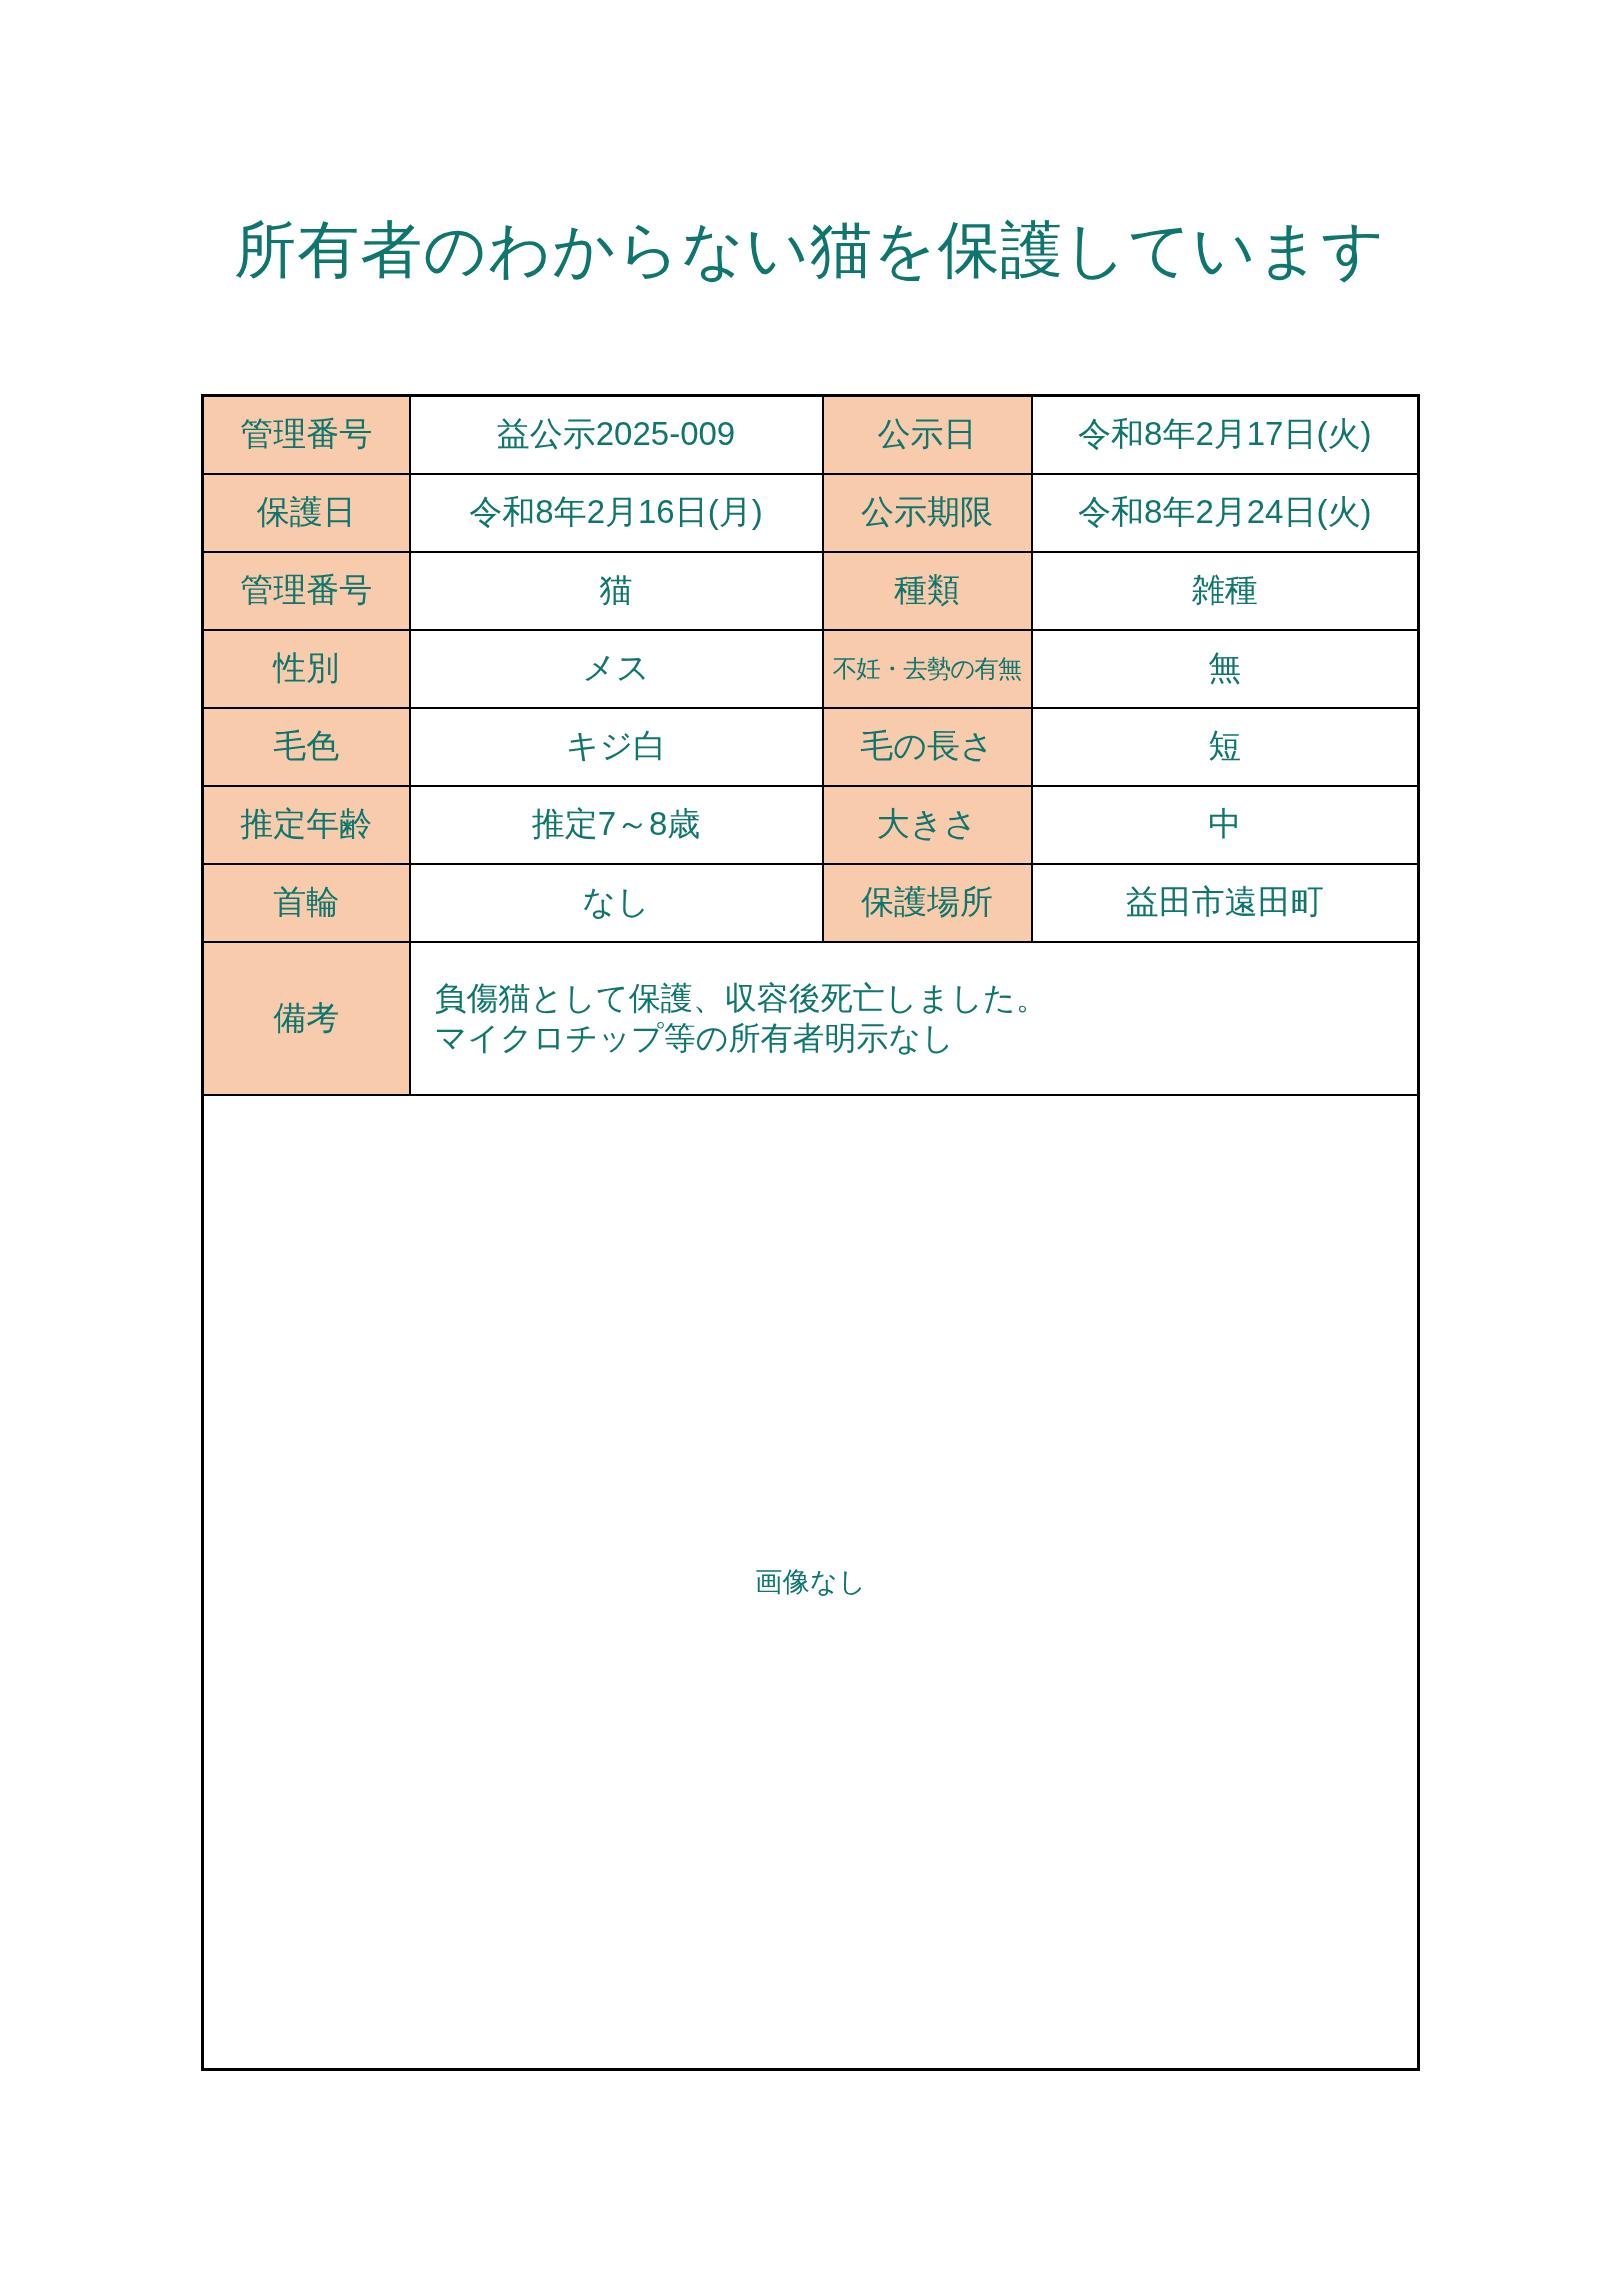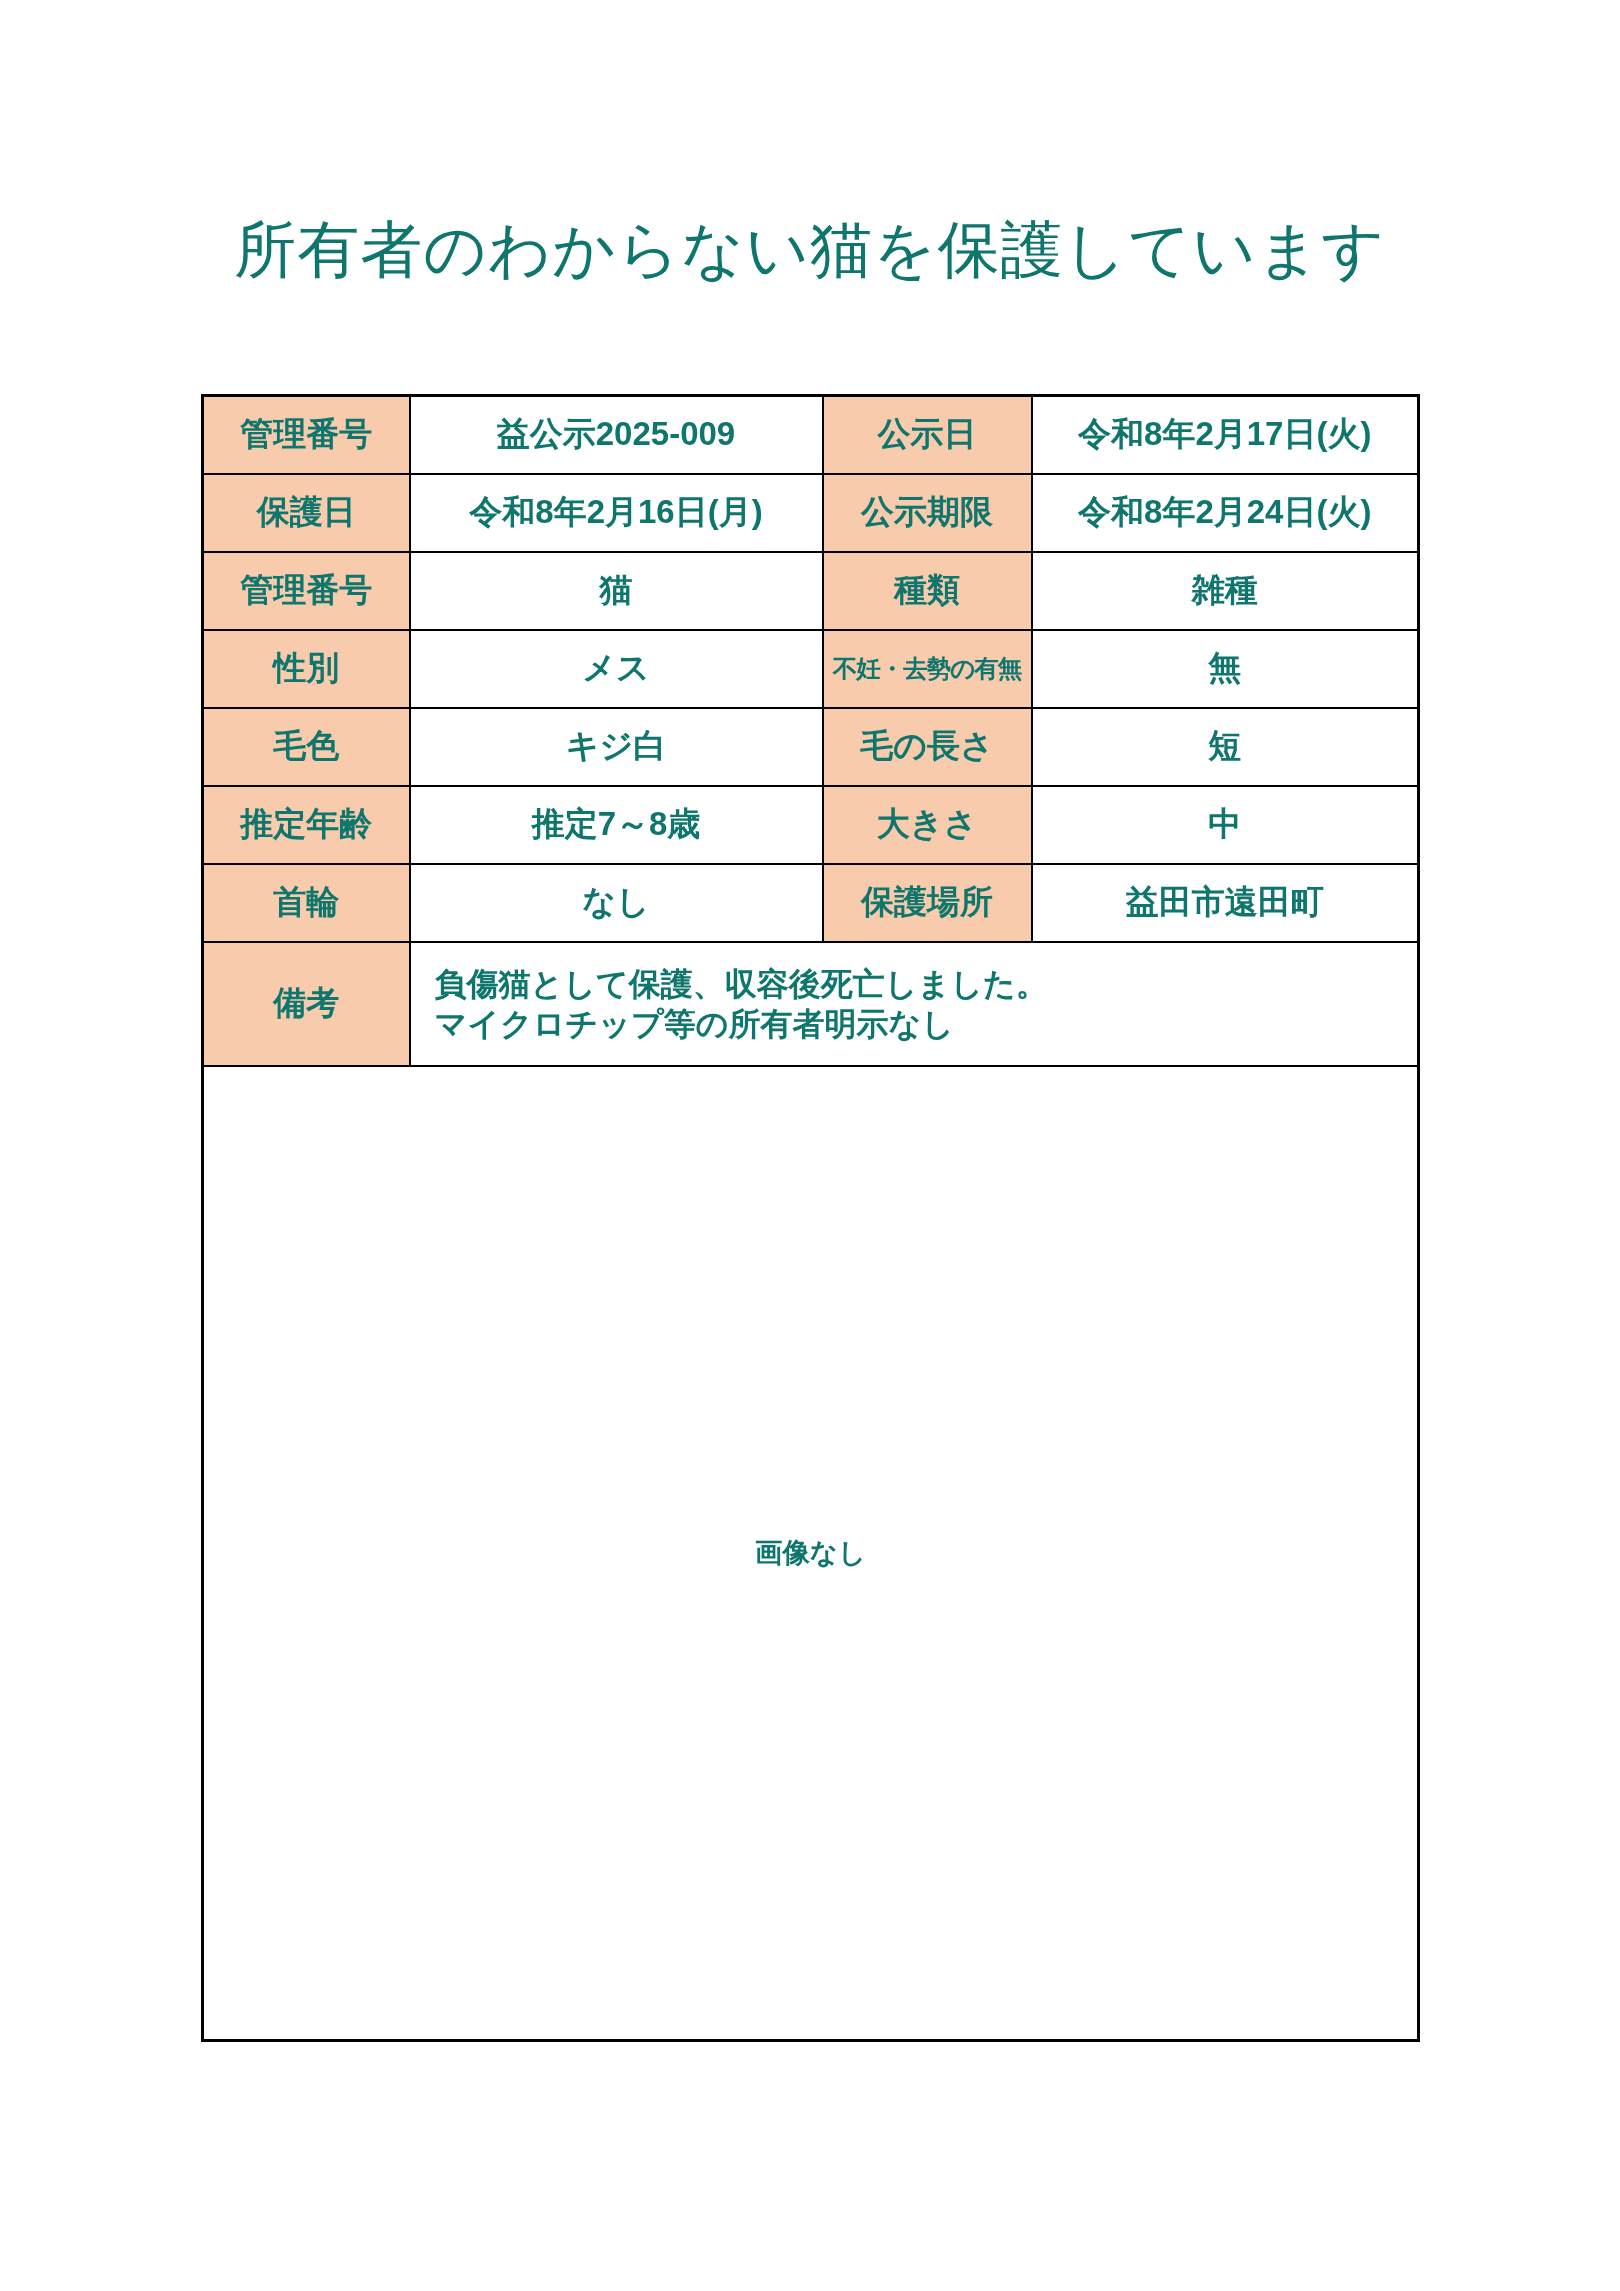--- a/index.html
+++ b/index.html
@@ -39,35 +39,35 @@
   }
   col.c1 { width: 207px; }
   col.c2 { width: 413px; }
   col.c3 { width: 209px; }
   col.c4 { width: 387px; }
   .doc-table th,
   .doc-table td {
     border: 2.9px solid #000000;
     padding: 0;
     font-size: 33px;
-    font-weight: bold;
+    font-weight: normal;
     text-align: center;
     vertical-align: middle;
     overflow: hidden;
     white-space: nowrap;
   }
   .doc-table th {
     background: var(--label-bg, #F8CBAD);
   }
   tr.field-row { height: 78px; }
   th.small {
     font-size: 24.5px;
     letter-spacing: -1px;
   }
-  tr.remarks-row { height: 124px; }
+  tr.remarks-row { height: 153px; }
   td.remarks-value {
     text-align: left;
     padding-left: 24px;
     font-size: 32px;
     line-height: 1.25;
   }
   tr.image-row { height: 975px; }
   td.image-cell {
     font-size: 27.4px;
     text-align: center;

